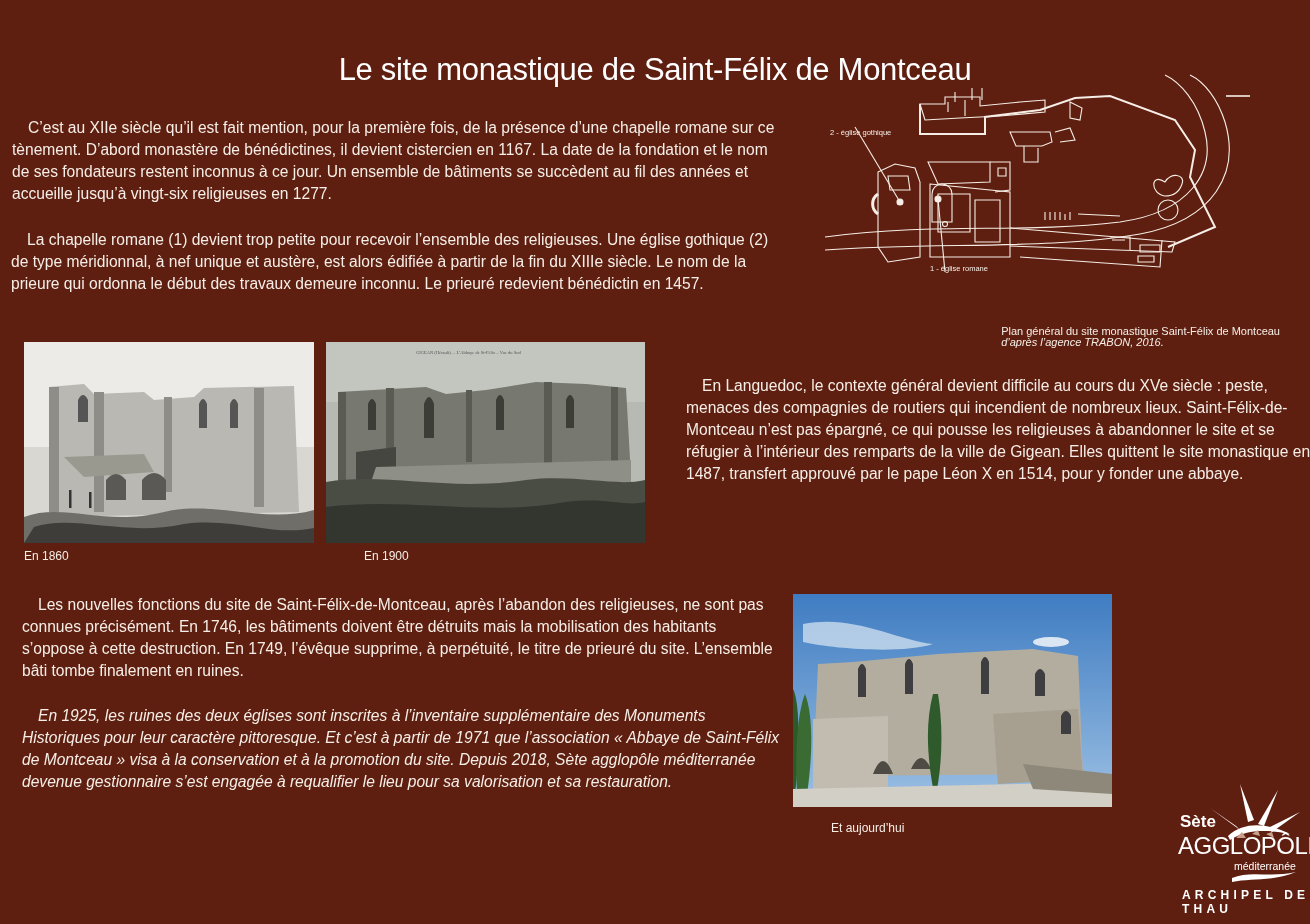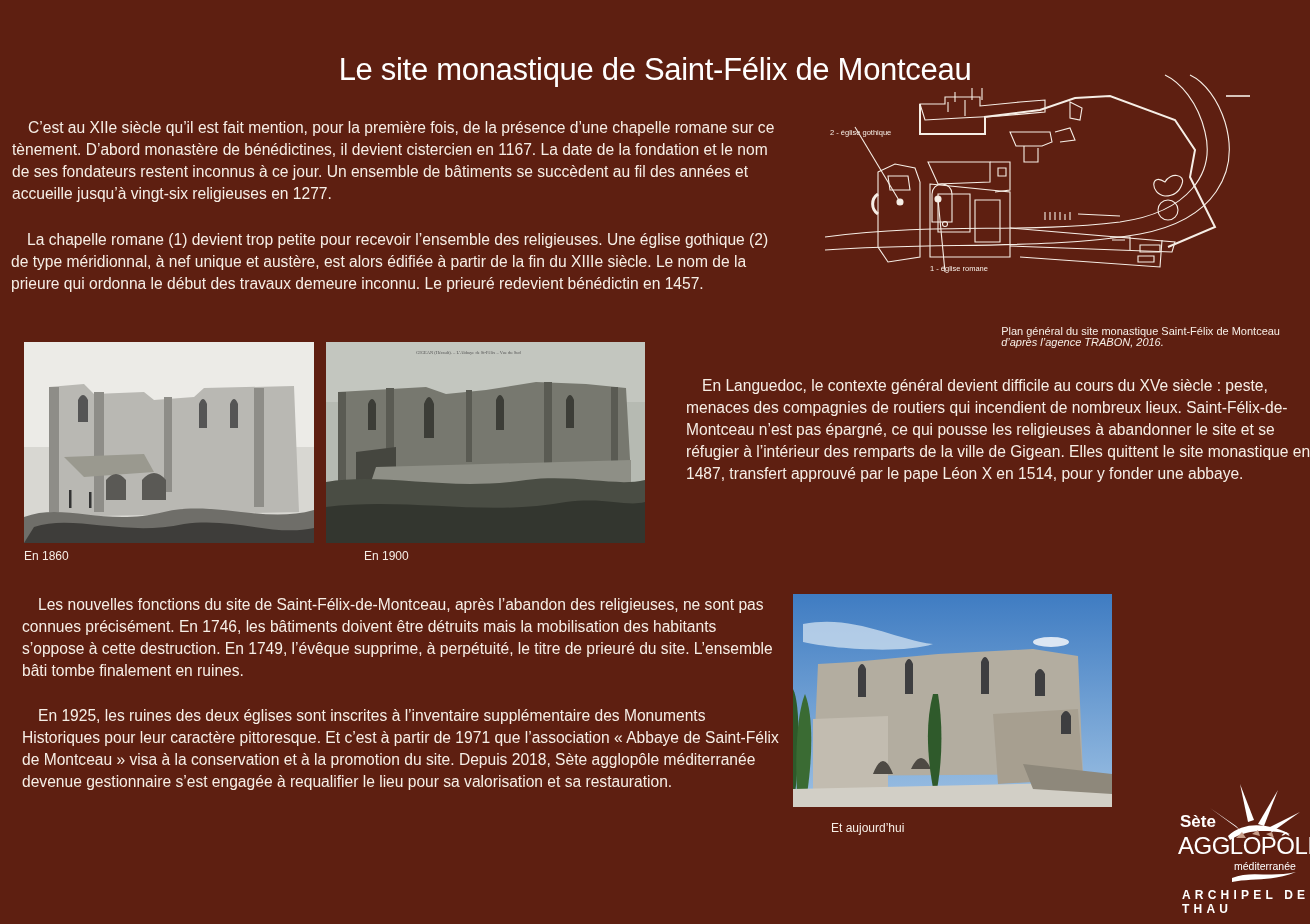--- a/index.html
+++ b/index.html
@@ -17,21 +17,21 @@
     }
     .para {
       position: absolute;
       font-size: 15.6px; line-height: 22px;
       text-indent: 16px; color: #F6EEE6;
     }
     #p1 { left: 12px; top: 117px; width: 770px; }
     #p2 { left: 11px; top: 229px; width: 770px; }
     #p3 { left: 686px; top: 375px; width: 635px; }
     #p4 { left: 22px; top: 594px; width: 760px; }
-    #p5 { left: 22px; top: 705px; width: 760px; }
+    #p5 { left: 22px; top: 705px; width: 760px; font-style: italic; }
 
     .photo { position: absolute; overflow: hidden; }
     .caption { position: absolute; font-size: 12px; color: #F6EEE6; }
 
     
     #img1860 { left: 24px; top: 342px; width: 290px; height: 201px; background: #E9E8E4; }
     
     #img1900 { left: 326px; top: 342px; width: 319px; height: 201px; background: #B9BCB4; }
     
     #imgToday { left: 793px; top: 594px; width: 319px; height: 213px;

